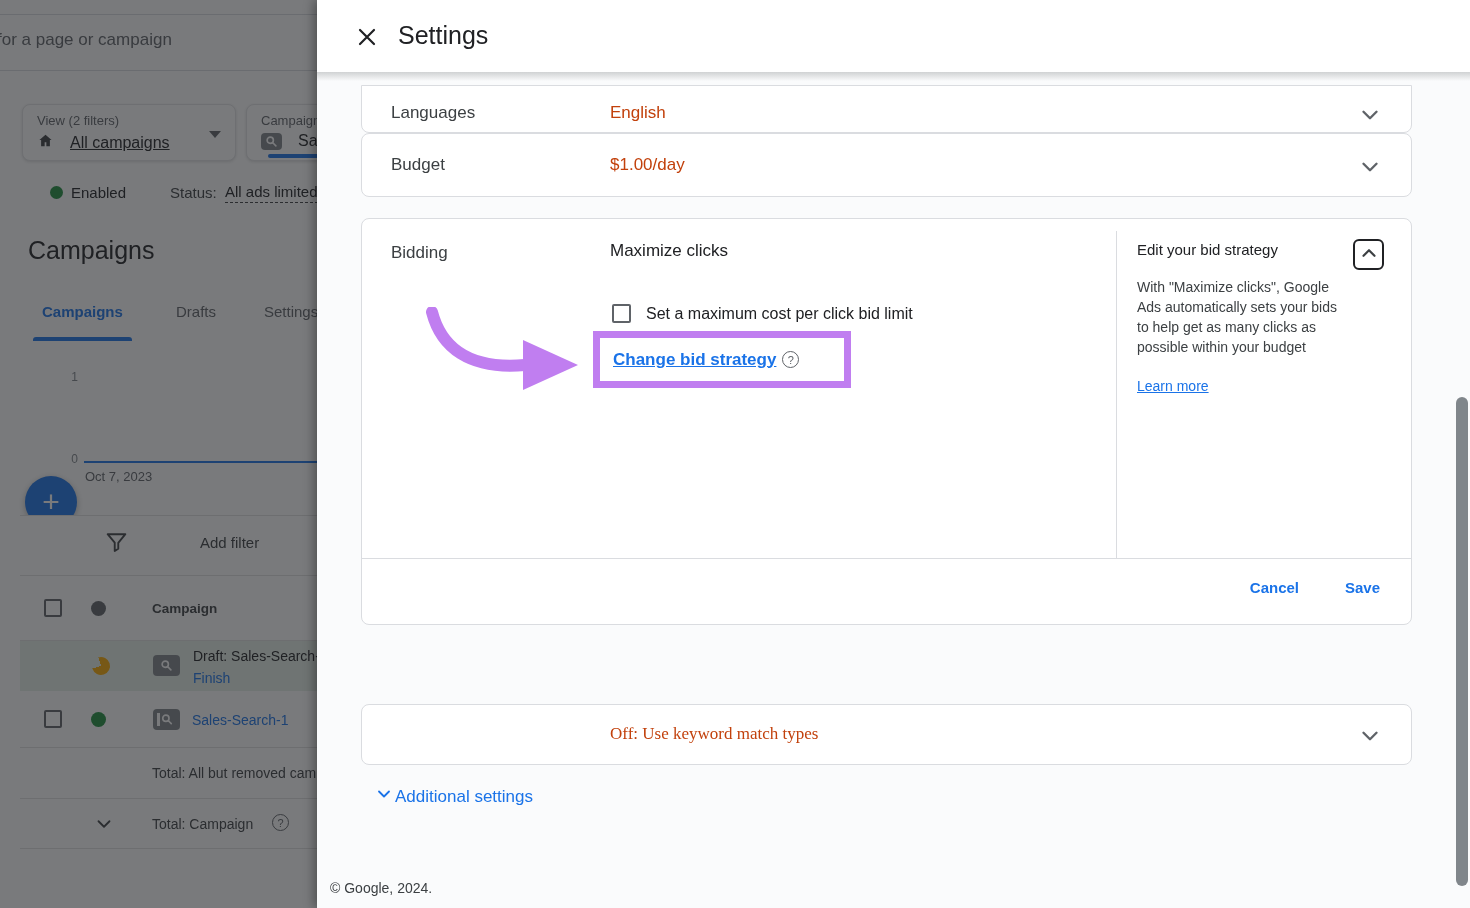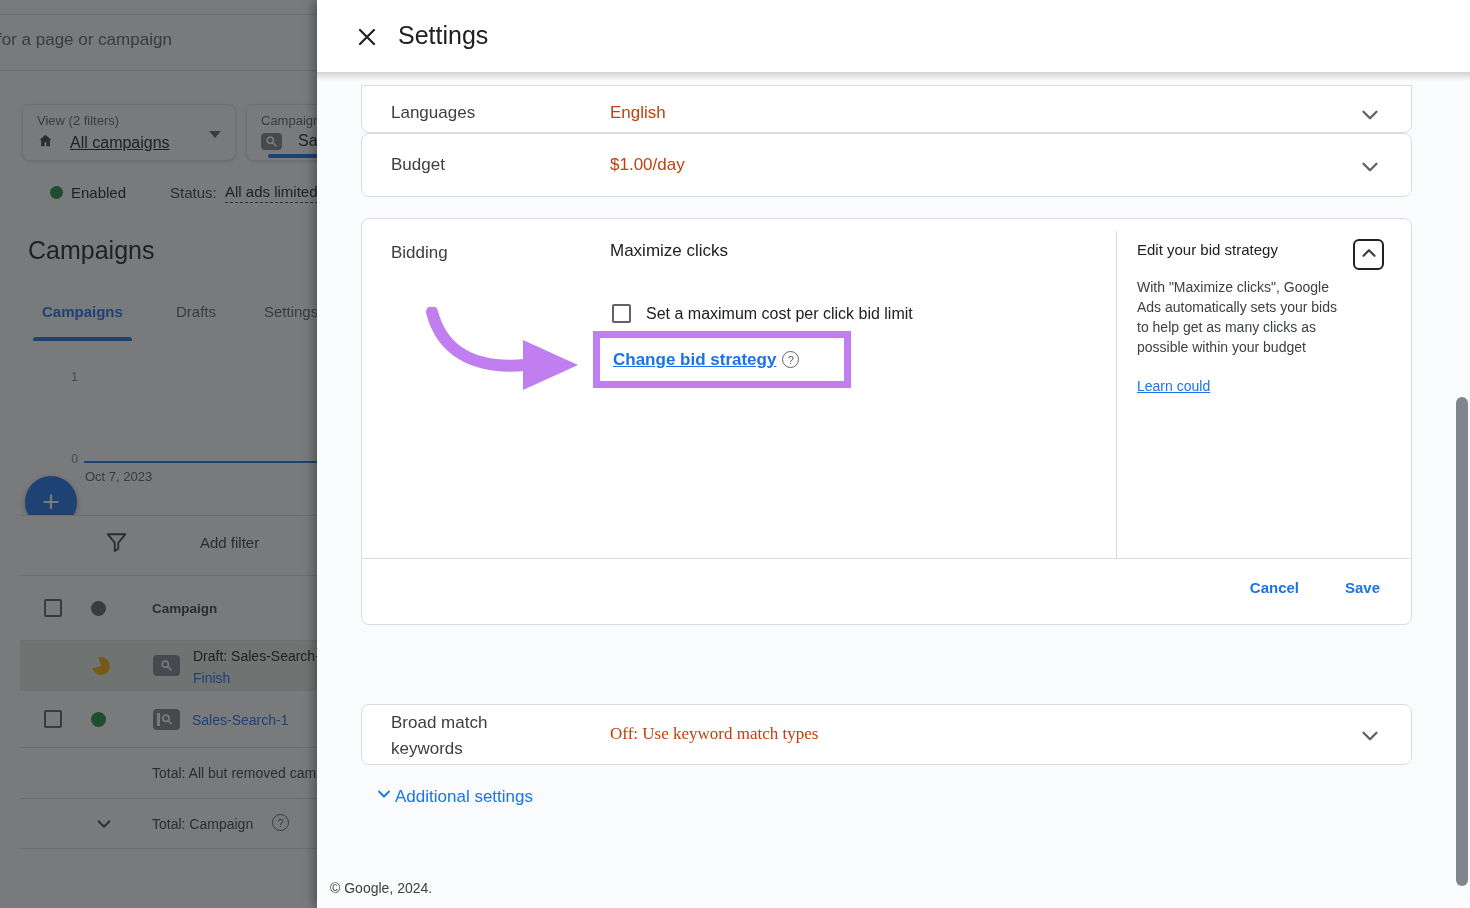--- a/index.html
+++ b/index.html
@@ -258,39 +258,38 @@
         <div class="purple-box">
           <span class="change-link">Change bid strategy</span>
           <span class="help-circle">?</span>
         </div>
 
         <div class="vdivider"></div>
 
         <div class="help-panel">
           <div class="help-title">Edit your bid strategy</div>
           <div class="help-p">With "Maximize clicks", Google Ads automatically sets your bids to help get as many clicks as possible within your budget</div>
-          <a class="learn-more">Learn could</a>
+          <a class="learn-more">Learn more</a>
         </div>
 
         <div class="collapse-btn">
           <span>
             <svg width="22" height="22" viewBox="0 0 24 24">
                 <path d="M6 15l6-6 6 6" fill="none" stroke="#3c4043" stroke-width="2.4" stroke-linecap="round" stroke-linejoin="round"></path>
               </svg>
           </span>
         </div>
 
         <div class="hdivider"></div>
         <span class="dlg-btn" style="right:112px;">Cancel</span>
         <span class="dlg-btn" style="right:31px;">Save</span>
       </div>
 
 
       <div class="card" style="top:632px; height:61px;">
-        <span class="row-label" style="top:5px; width:135px; line-height:26px;">Broad match keywords</span>
         <span class="row-value" style="top:19px;font-family:Liberation Serif, serif;">Off: Use keyword match types</span>
         <span class="chev-btn" style="top:18px;">
           <svg width="26" height="26" viewBox="0 0 24 24">
               <path d="M6 9l6 6 6-6" fill="none" stroke="#5f6368" stroke-width="2.2" stroke-linecap="round" stroke-linejoin="round"></path>
             </svg>
         </span>
       </div>
 
       <div class="additional">
         <span>

